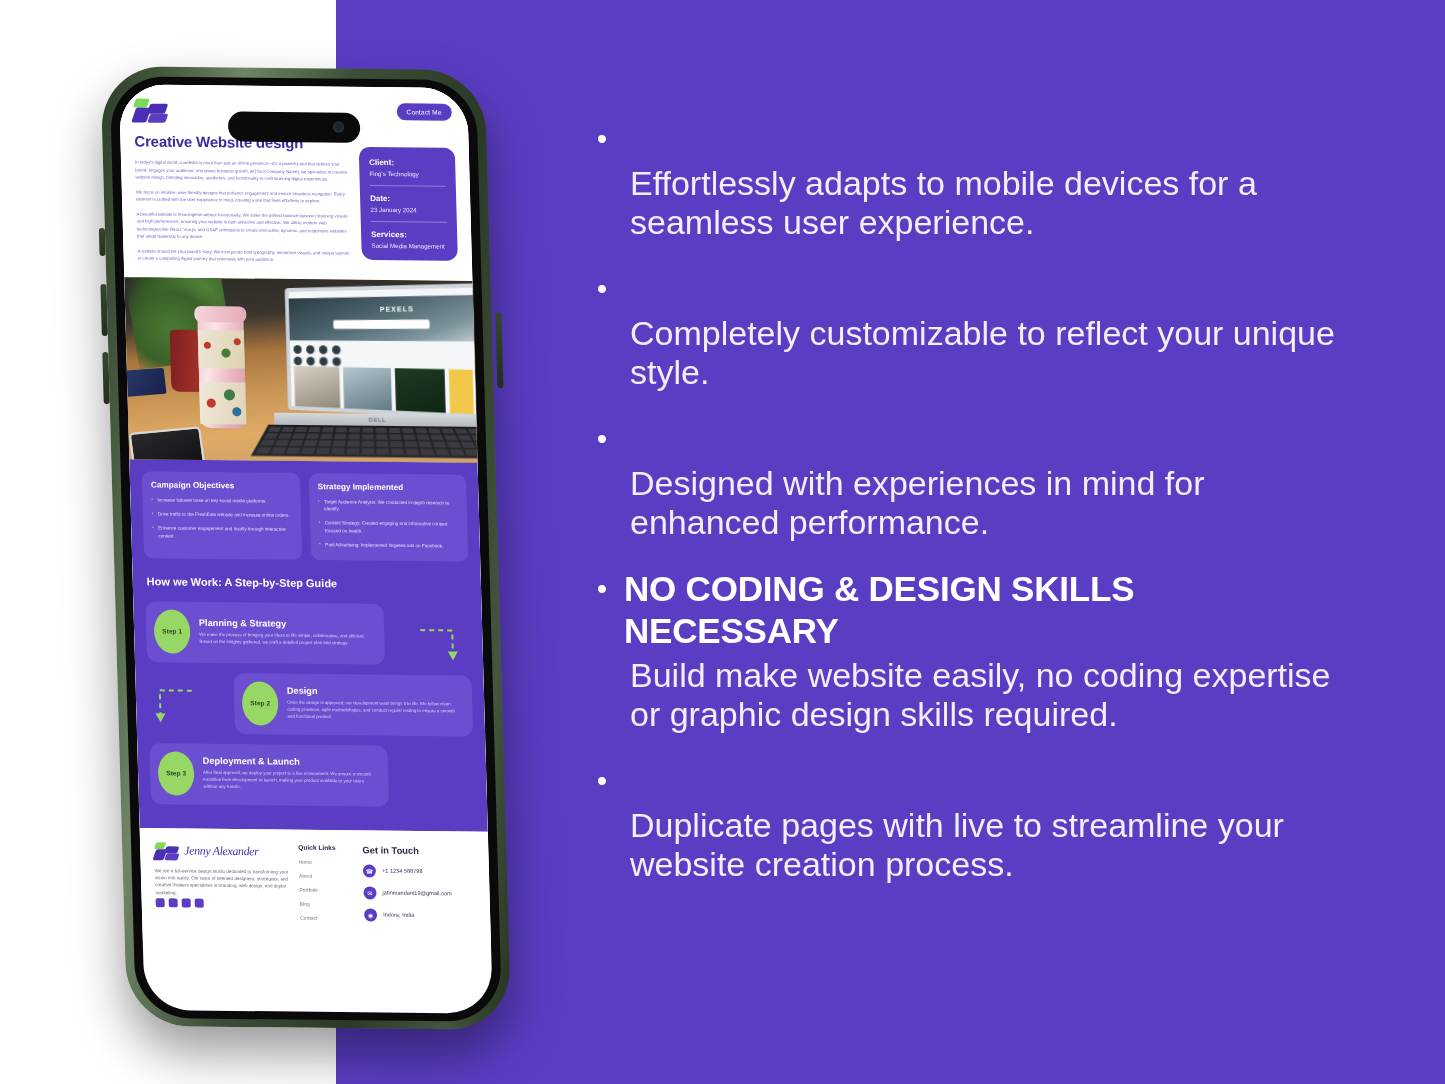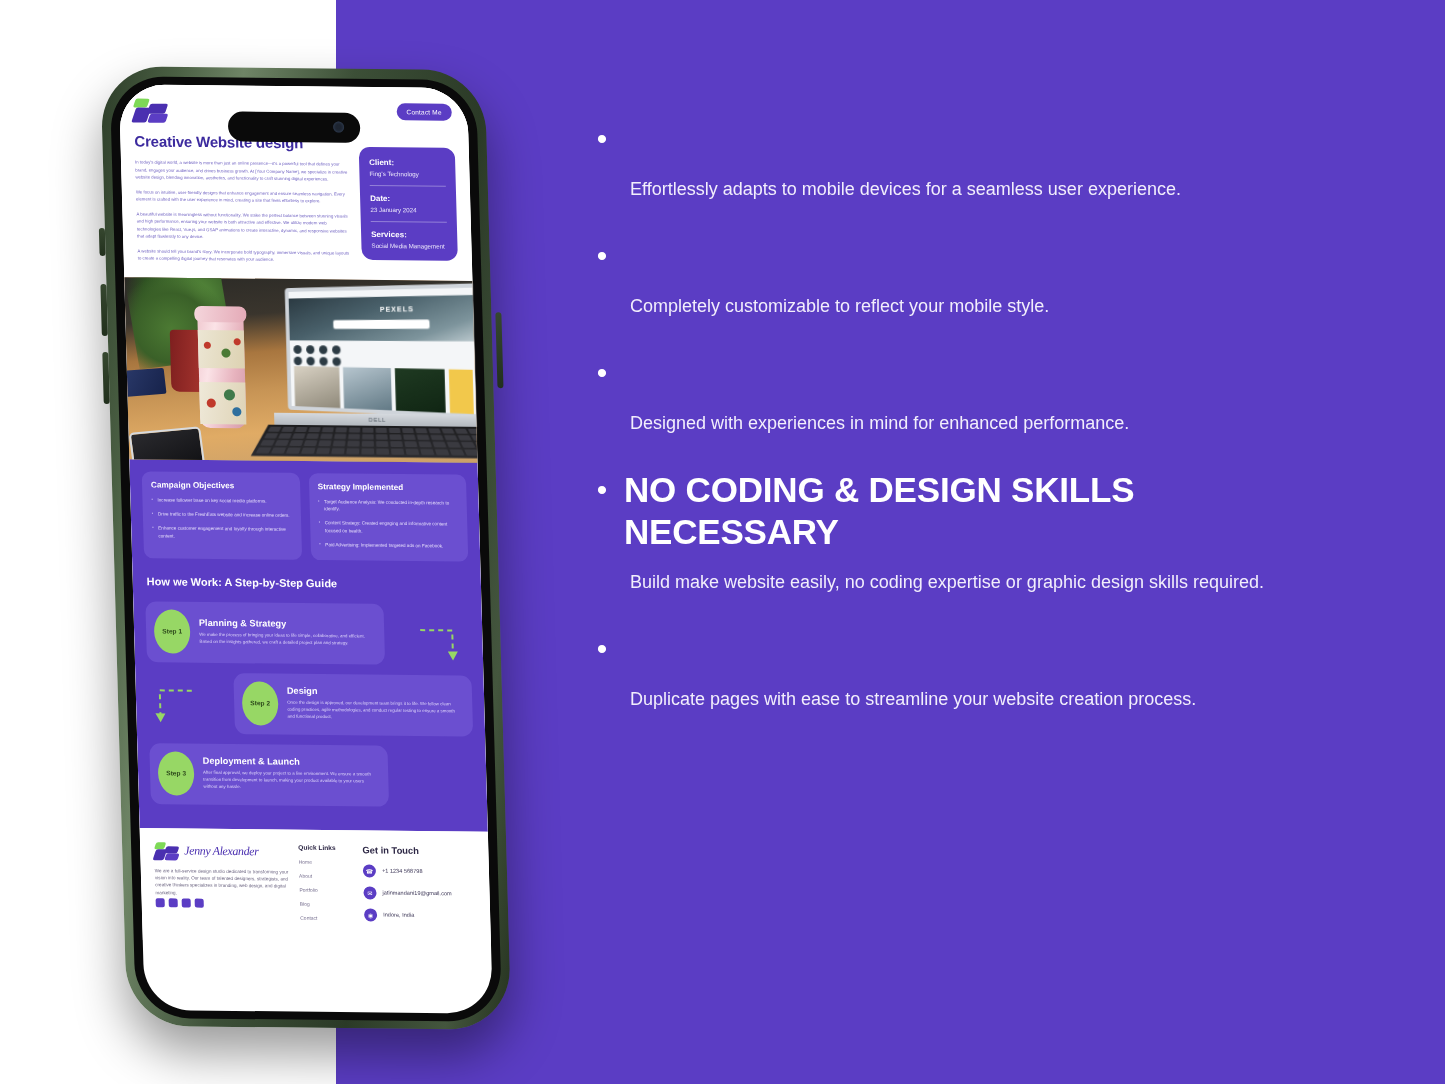--- a/index.html
+++ b/index.html
@@ -39,24 +39,24 @@
   .feat-title {
     color: #ffffff;
     font-size: 35px;
     font-weight: bold;
     letter-spacing: -0.2px;
     line-height: 42px;
     text-transform: uppercase;
   }
   .feat-desc {
     color: #f2eefc;
-    font-size: 18px;
+    font-size: 34px;
     line-height: 39px;
     margin-left: 34px;
-    margin-top: 10px;
+    margin-top: 4px;
     font-weight: 300;
   }
 
   
   #phone-wrap {
     position: absolute;
     left: 108px; top: 58px;
     width: 400px; height: 990px;
     transform: rotate(-1.6deg) skewY(2.2deg);
     transform-origin: 50% 50%;
@@ -299,21 +299,21 @@
       <div class="feat-head">
         <span class="bullet">•</span>
       </div>
       <div class="feat-desc">Effortlessly adapts to mobile devices for a seamless user experience.</div>
     </div>
 
     <div class="feature">
       <div class="feat-head">
         <span class="bullet">•</span>
       </div>
-      <div class="feat-desc">Completely customizable to reflect your mobile style.</div>
+      <div class="feat-desc">Completely customizable to reflect your unique style.</div>
     </div>
 
     <div class="feature">
       <div class="feat-head">
         <span class="bullet">•</span>
       </div>
       <div class="feat-desc">Designed with experiences in mind for enhanced performance.</div>
     </div>
 
     <div class="feature">
@@ -321,21 +321,21 @@
         <span class="bullet">•</span>
         <div class="feat-title">NO CODING &amp; DESIGN SKILLS NECESSARY</div>
       </div>
       <div class="feat-desc">Build make website easily, no coding expertise or graphic design skills required.</div>
     </div>
 
     <div class="feature">
       <div class="feat-head">
         <span class="bullet">•</span>
       </div>
-      <div class="feat-desc">Duplicate pages with ease to streamline your website creation process.</div>
+      <div class="feat-desc">Duplicate pages with live to streamline your website creation process.</div>
     </div>
 
   </div>
 
   <div id="phone-wrap">
     <div class="phone-frame"></div>
     <div class="btn-side btn-mute"></div>
     <div class="btn-side btn-vup"></div>
     <div class="btn-side btn-vdn"></div>
     <div class="btn-side btn-pwr"></div>

